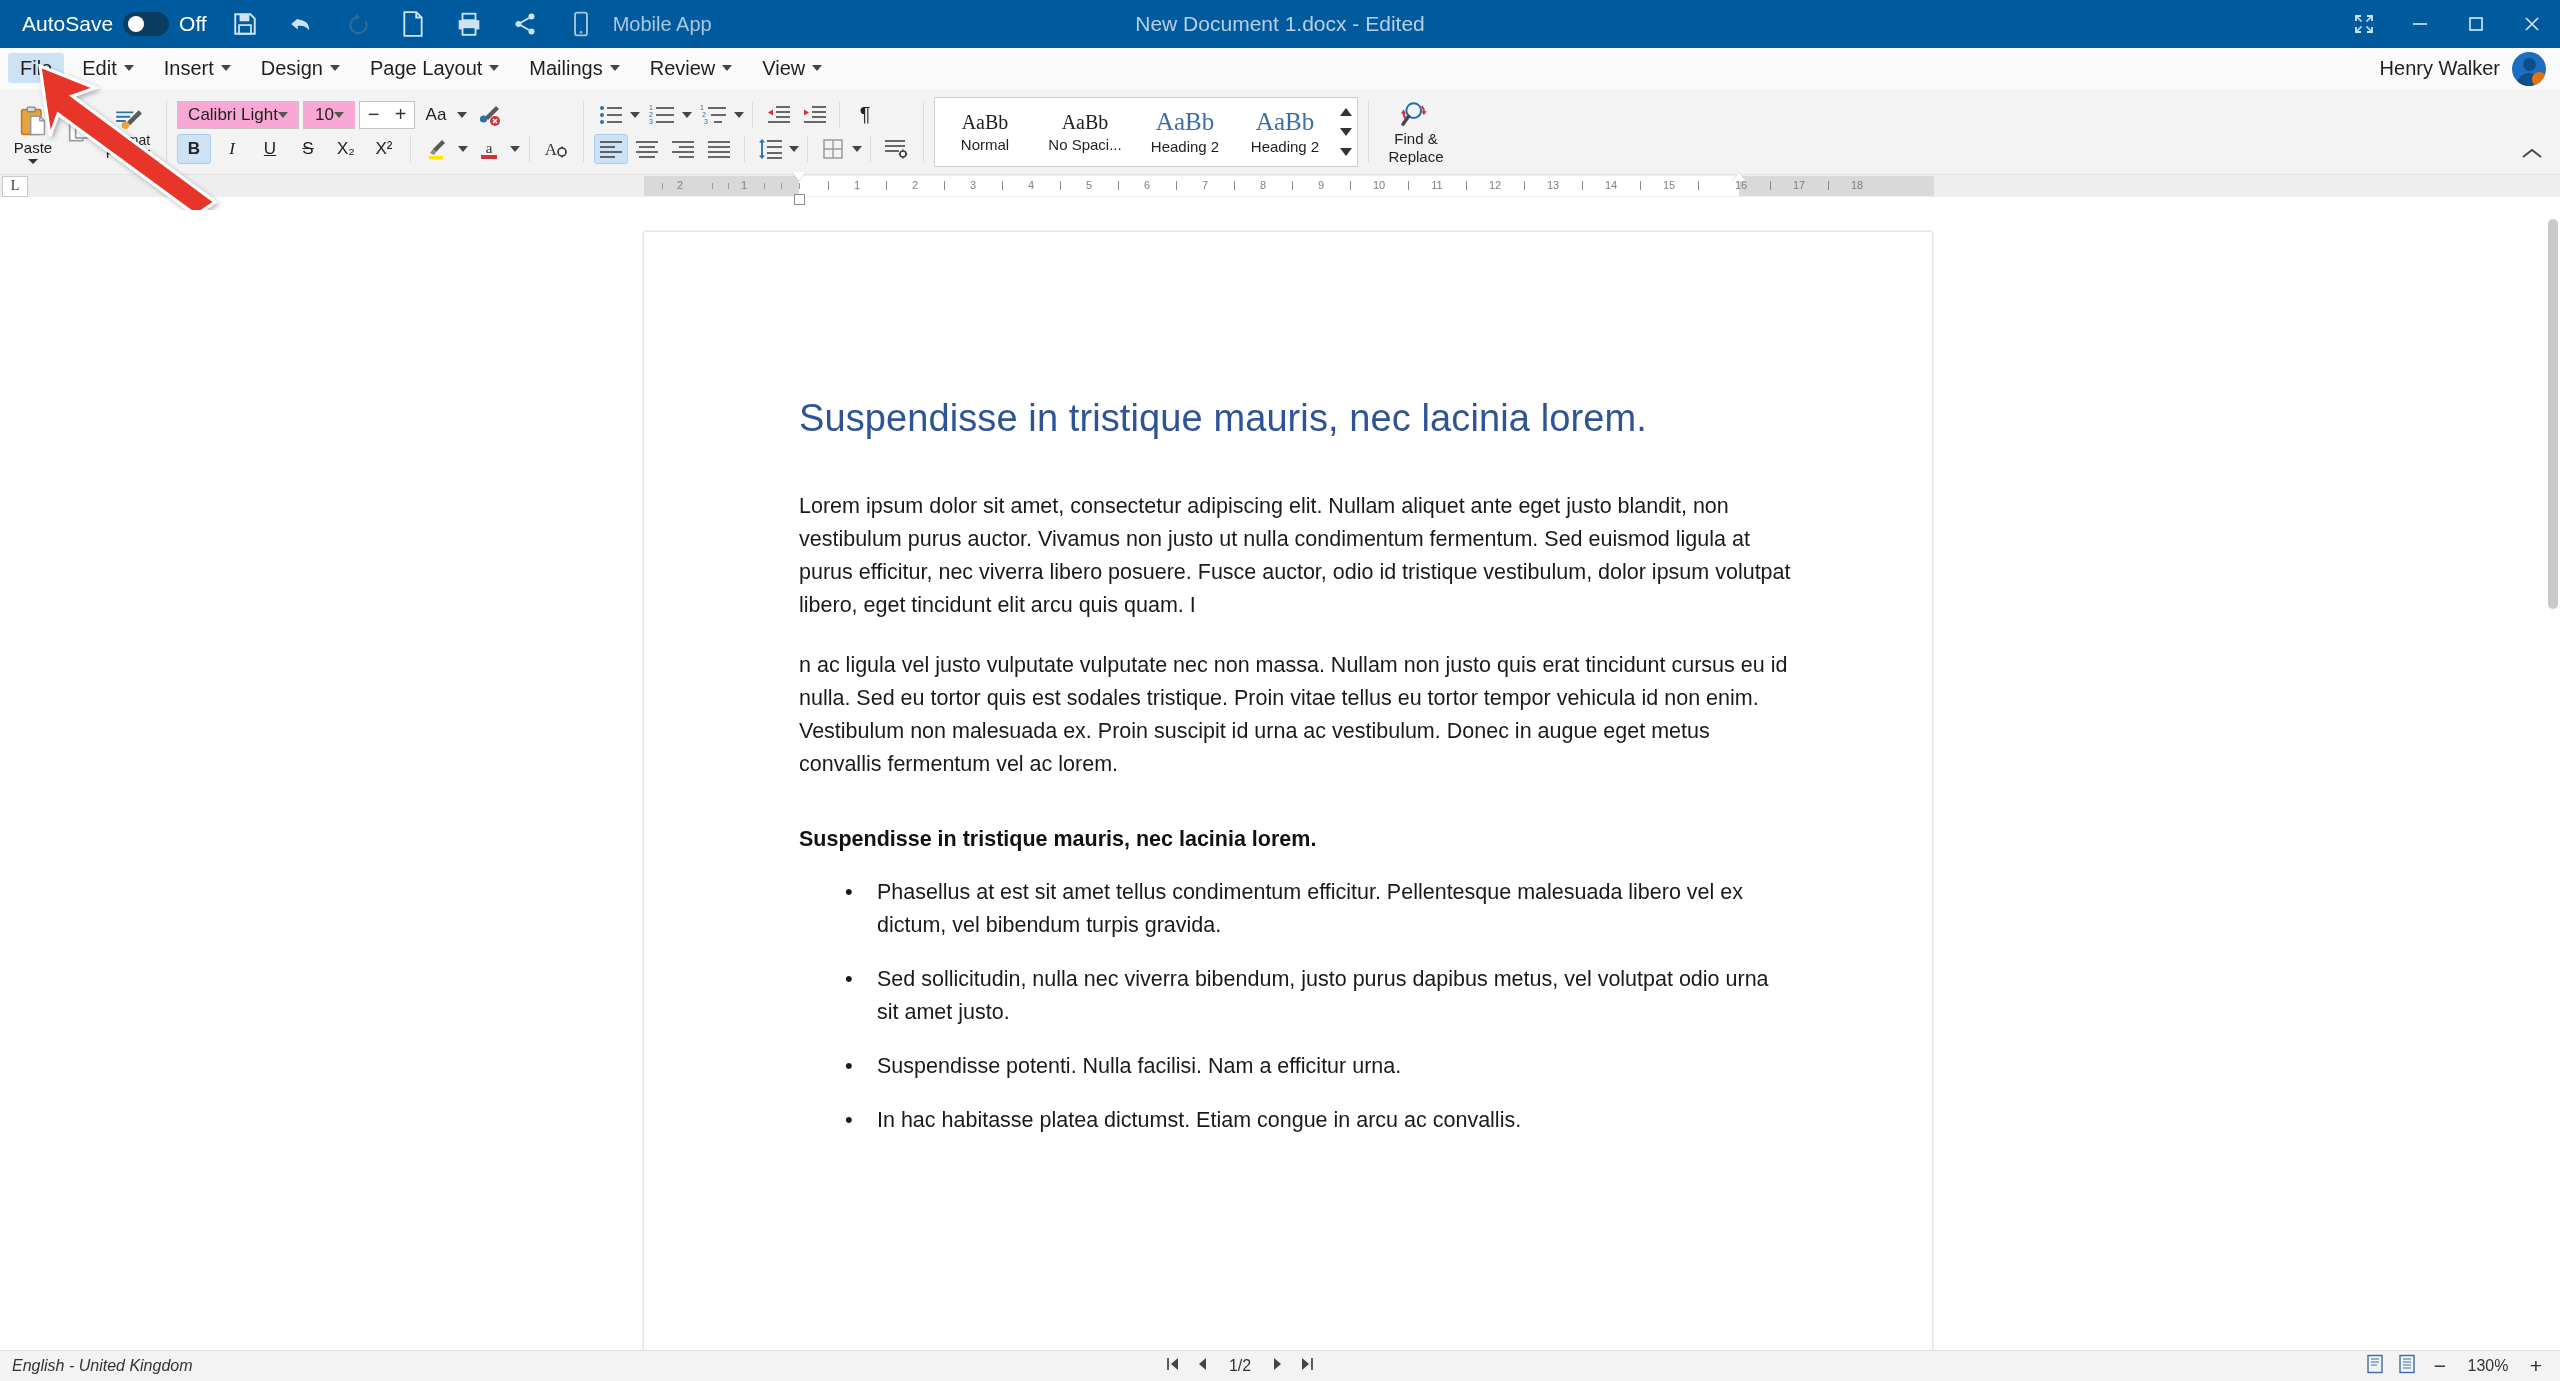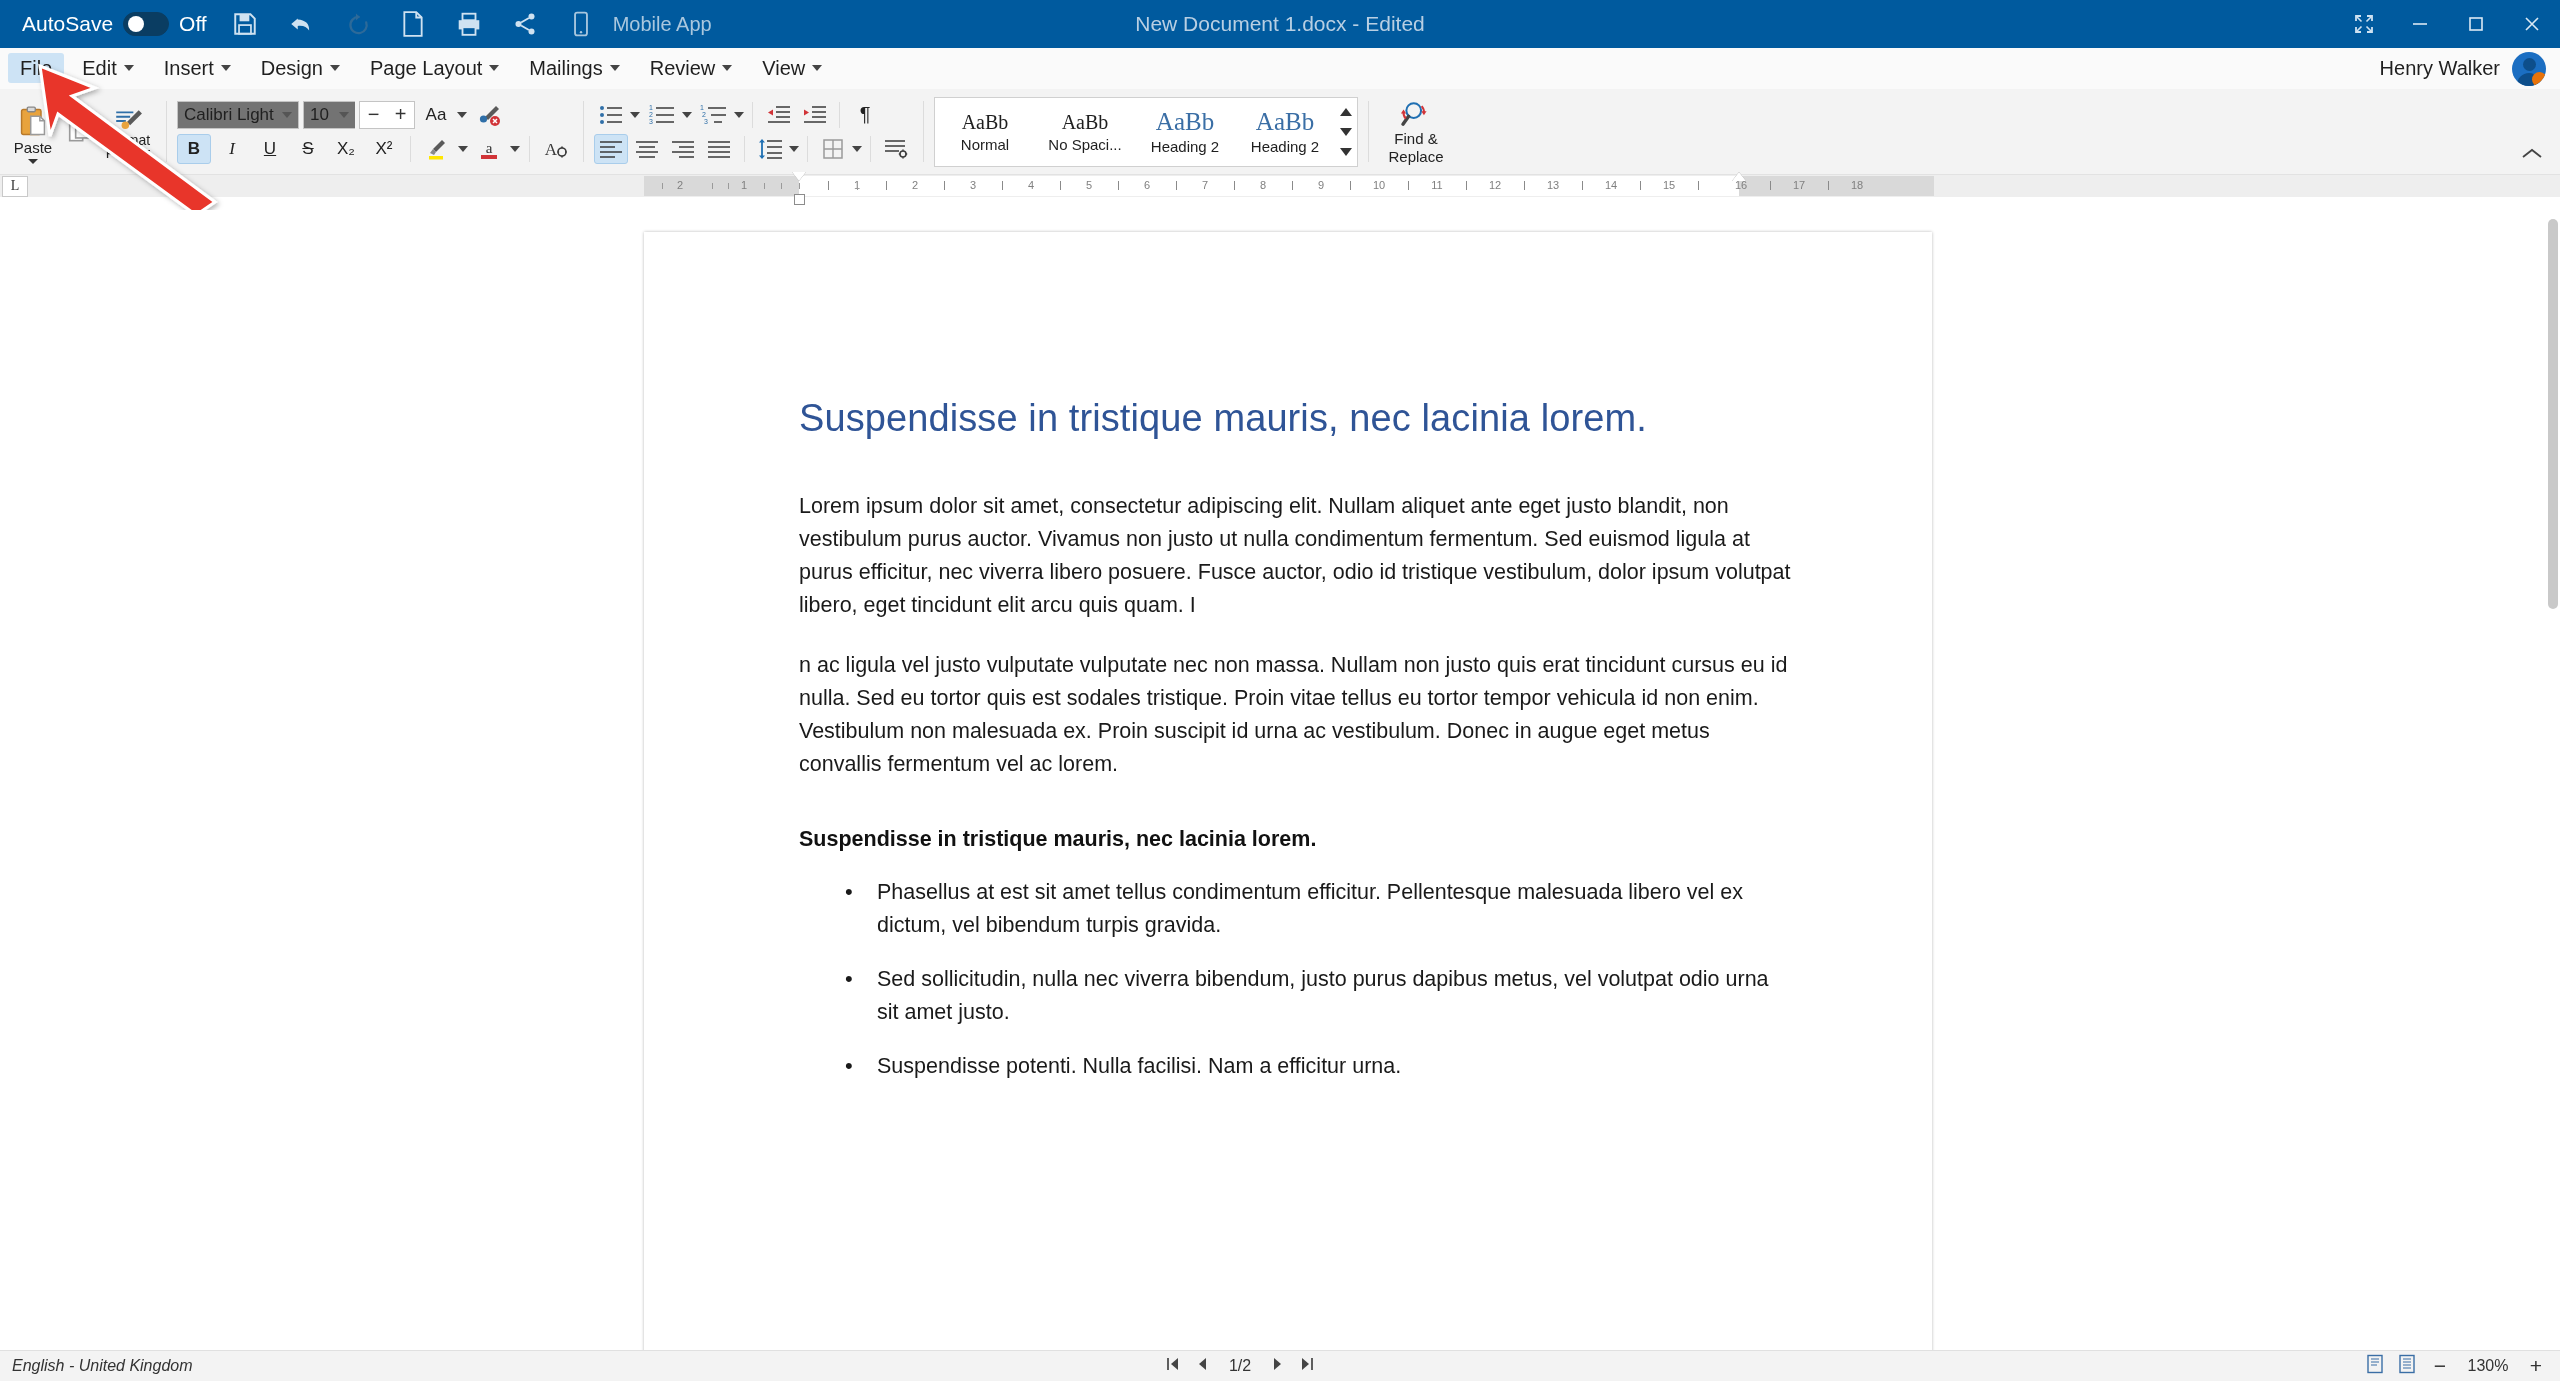--- a/index.html
+++ b/index.html
@@ -100,22 +100,22 @@
     border-radius: 3px;
   }
   .fmt-painter {
     display:flex; flex-direction: column; align-items:center; width: 56px; padding-top: 4px;
   }
   .fmt-painter .lbl { font-size: 14px; color: #222; line-height: 13px; text-align:center; }
 
   .font-col { display:flex; flex-direction: column; gap: 4px; justify-content:center; }
   .font-row { display:flex; align-items:center; gap: 4px; }
   .combo {
-    height: 28px; border: 1px solid #c4c4c4; background: #737373;
-    display: flex; align-items: center; justify-content: space-between;
+    height: 28px; border: 1px solid #c4c4c4; background: #f9a8d4;
+    display: flex; align-items: center; justify-content: center;
     padding: 0 6px; font-size: 17px; color: #1f1f1f;
   }
   .combo.fontname { width: 122px; }
   .combo.fontsize { width: 52px; border-right: none; }
   .stepper {
     height: 28px; border: 1px solid #c4c4c4; background: #fff;
     display: flex; align-items: center; width: 56px; justify-content: space-around;
     font-size: 20px; color: #333;
   }
   .combo .cv { width: 0; height: 0; border-left: 5px solid transparent; border-right: 5px solid transparent; border-top: 6px solid #555; }
@@ -687,20 +687,21 @@
   <div class="page">
     <div class="page-inner">
       <h1 class="doc-h1">Suspendisse in tristique mauris, nec lacinia lorem.</h1>
       <p class="doc-p">Lorem ipsum dolor sit amet, consectetur adipiscing elit. Nullam aliquet ante eget justo blandit, non vestibulum purus auctor. Vivamus non justo ut nulla condimentum fermentum. Sed euismod ligula at purus efficitur, nec viverra libero posuere. Fusce auctor, odio id tristique vestibulum, dolor ipsum volutpat libero, eget tincidunt elit arcu quis quam. I</p>
       <p class="doc-p">n ac ligula vel justo vulputate vulputate nec non massa. Nullam non justo quis erat tincidunt cursus eu id nulla. Sed eu tortor quis est sodales tristique. Proin vitae tellus eu tortor tempor vehicula id non enim. Vestibulum non malesuada ex. Proin suscipit id urna ac vestibulum. Donec in augue eget metus convallis fermentum vel ac lorem.</p>
       <div class="doc-h2">Suspendisse in tristique mauris, nec lacinia lorem.</div>
       <ul class="doc-list">
         <li>Phasellus at est sit amet tellus condimentum efficitur. Pellentesque malesuada libero vel ex dictum, vel bibendum turpis gravida.</li>
         <li>Sed sollicitudin, nulla nec viverra bibendum, justo purus dapibus metus, vel volutpat odio urna sit amet justo.</li>
         <li>Suspendisse potenti. Nulla facilisi. Nam a efficitur urna.</li>
+        <li>In hac habitasse platea dictumst. Etiam congue in arcu ac convallis.</li>
       </ul>
     </div>
   </div>
   <div class="vscroll">
     <span class="thumb"></span>
   </div>
 </div>
 
 <div class="statusbar">
   <span class="status-lang">English - United Kingdom</span>

